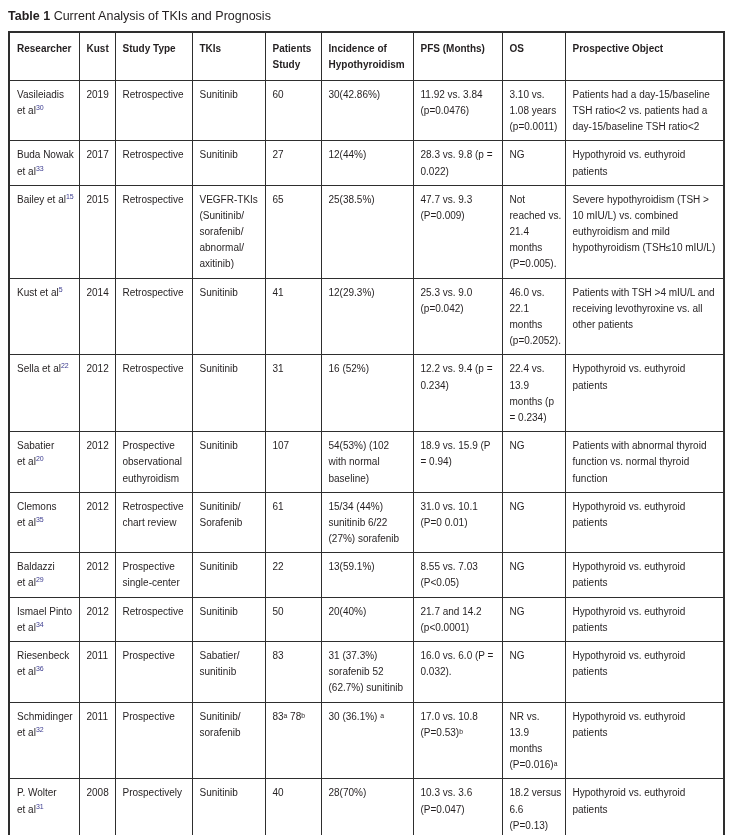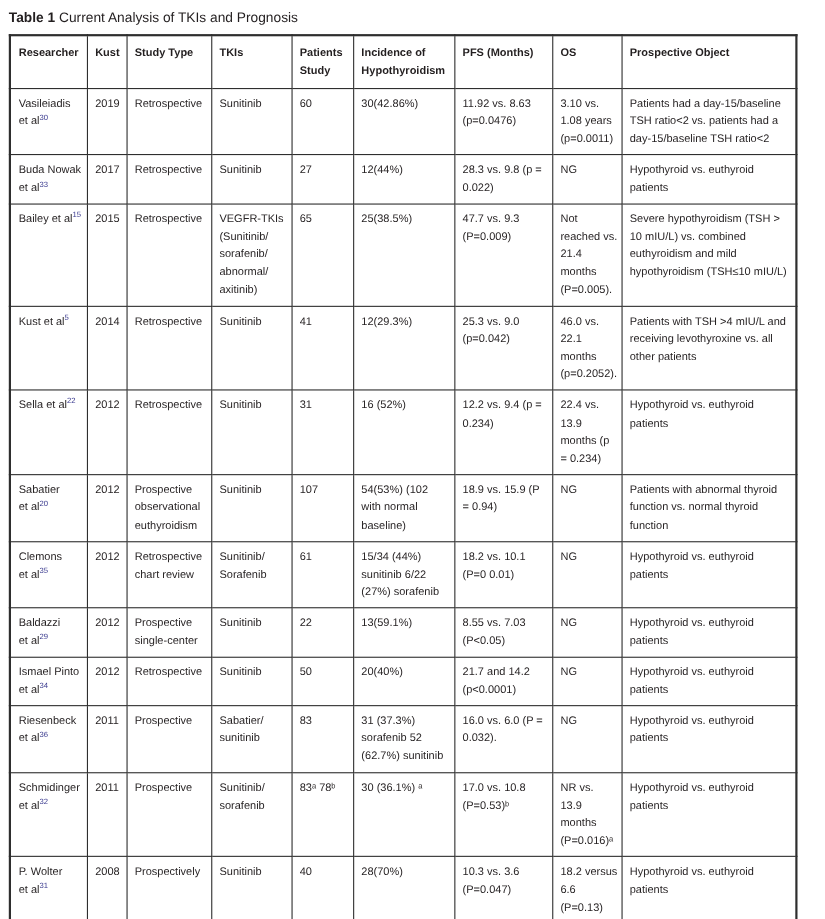--- a/index.html
+++ b/index.html
@@ -69,21 +69,21 @@
       </tr>
     </thead>
     <tbody>
       <tr>
         <td><span>Vasileiadis et&nbsp;al</span><sup class="ref">30</sup></td>
         <td>2019</td>
         <td>Retrospective</td>
         <td>Sunitinib</td>
         <td>60</td>
         <td>30(42.86%)</td>
-        <td>11.92 vs. 8.63 (p=0.0476)</td>
+        <td>11.92 vs. 3.84 (p=0.0476)</td>
         <td>3.10 vs. 1.08 years (p=0.0011)</td>
         <td>Patients had a day-15/baseline TSH ratio&lt;2 vs. patients had a day-15/baseline TSH ratio&lt;2</td>
       </tr>
       <tr>
         <td><span>Buda Nowak et&nbsp;al</span><sup class="ref">33</sup></td>
         <td>2017</td>
         <td>Retrospective</td>
         <td>Sunitinib</td>
         <td>27</td>
         <td>12(44%)</td>
@@ -135,21 +135,21 @@
         <td>NG</td>
         <td>Patients with abnormal thyroid function vs. normal thyroid function</td>
       </tr>
       <tr>
         <td><span>Clemons et&nbsp;al</span><sup class="ref">35</sup></td>
         <td>2012</td>
         <td>Retrospective chart review</td>
         <td>Sunitinib/ Sorafenib</td>
         <td>61</td>
         <td>15/34 (44%) sunitinib 6/22 (27%) sorafenib</td>
-        <td>18.2 vs. 10.1 (P=0 0.01)</td>
+        <td>31.0 vs. 10.1 (P=0 0.01)</td>
         <td>NG</td>
         <td>Hypothyroid vs. euthyroid patients</td>
       </tr>
       <tr>
         <td><span>Baldazzi et&nbsp;al</span><sup class="ref">29</sup></td>
         <td>2012</td>
         <td>Prospective single-center</td>
         <td>Sunitinib</td>
         <td>22</td>
         <td>13(59.1%)</td>

